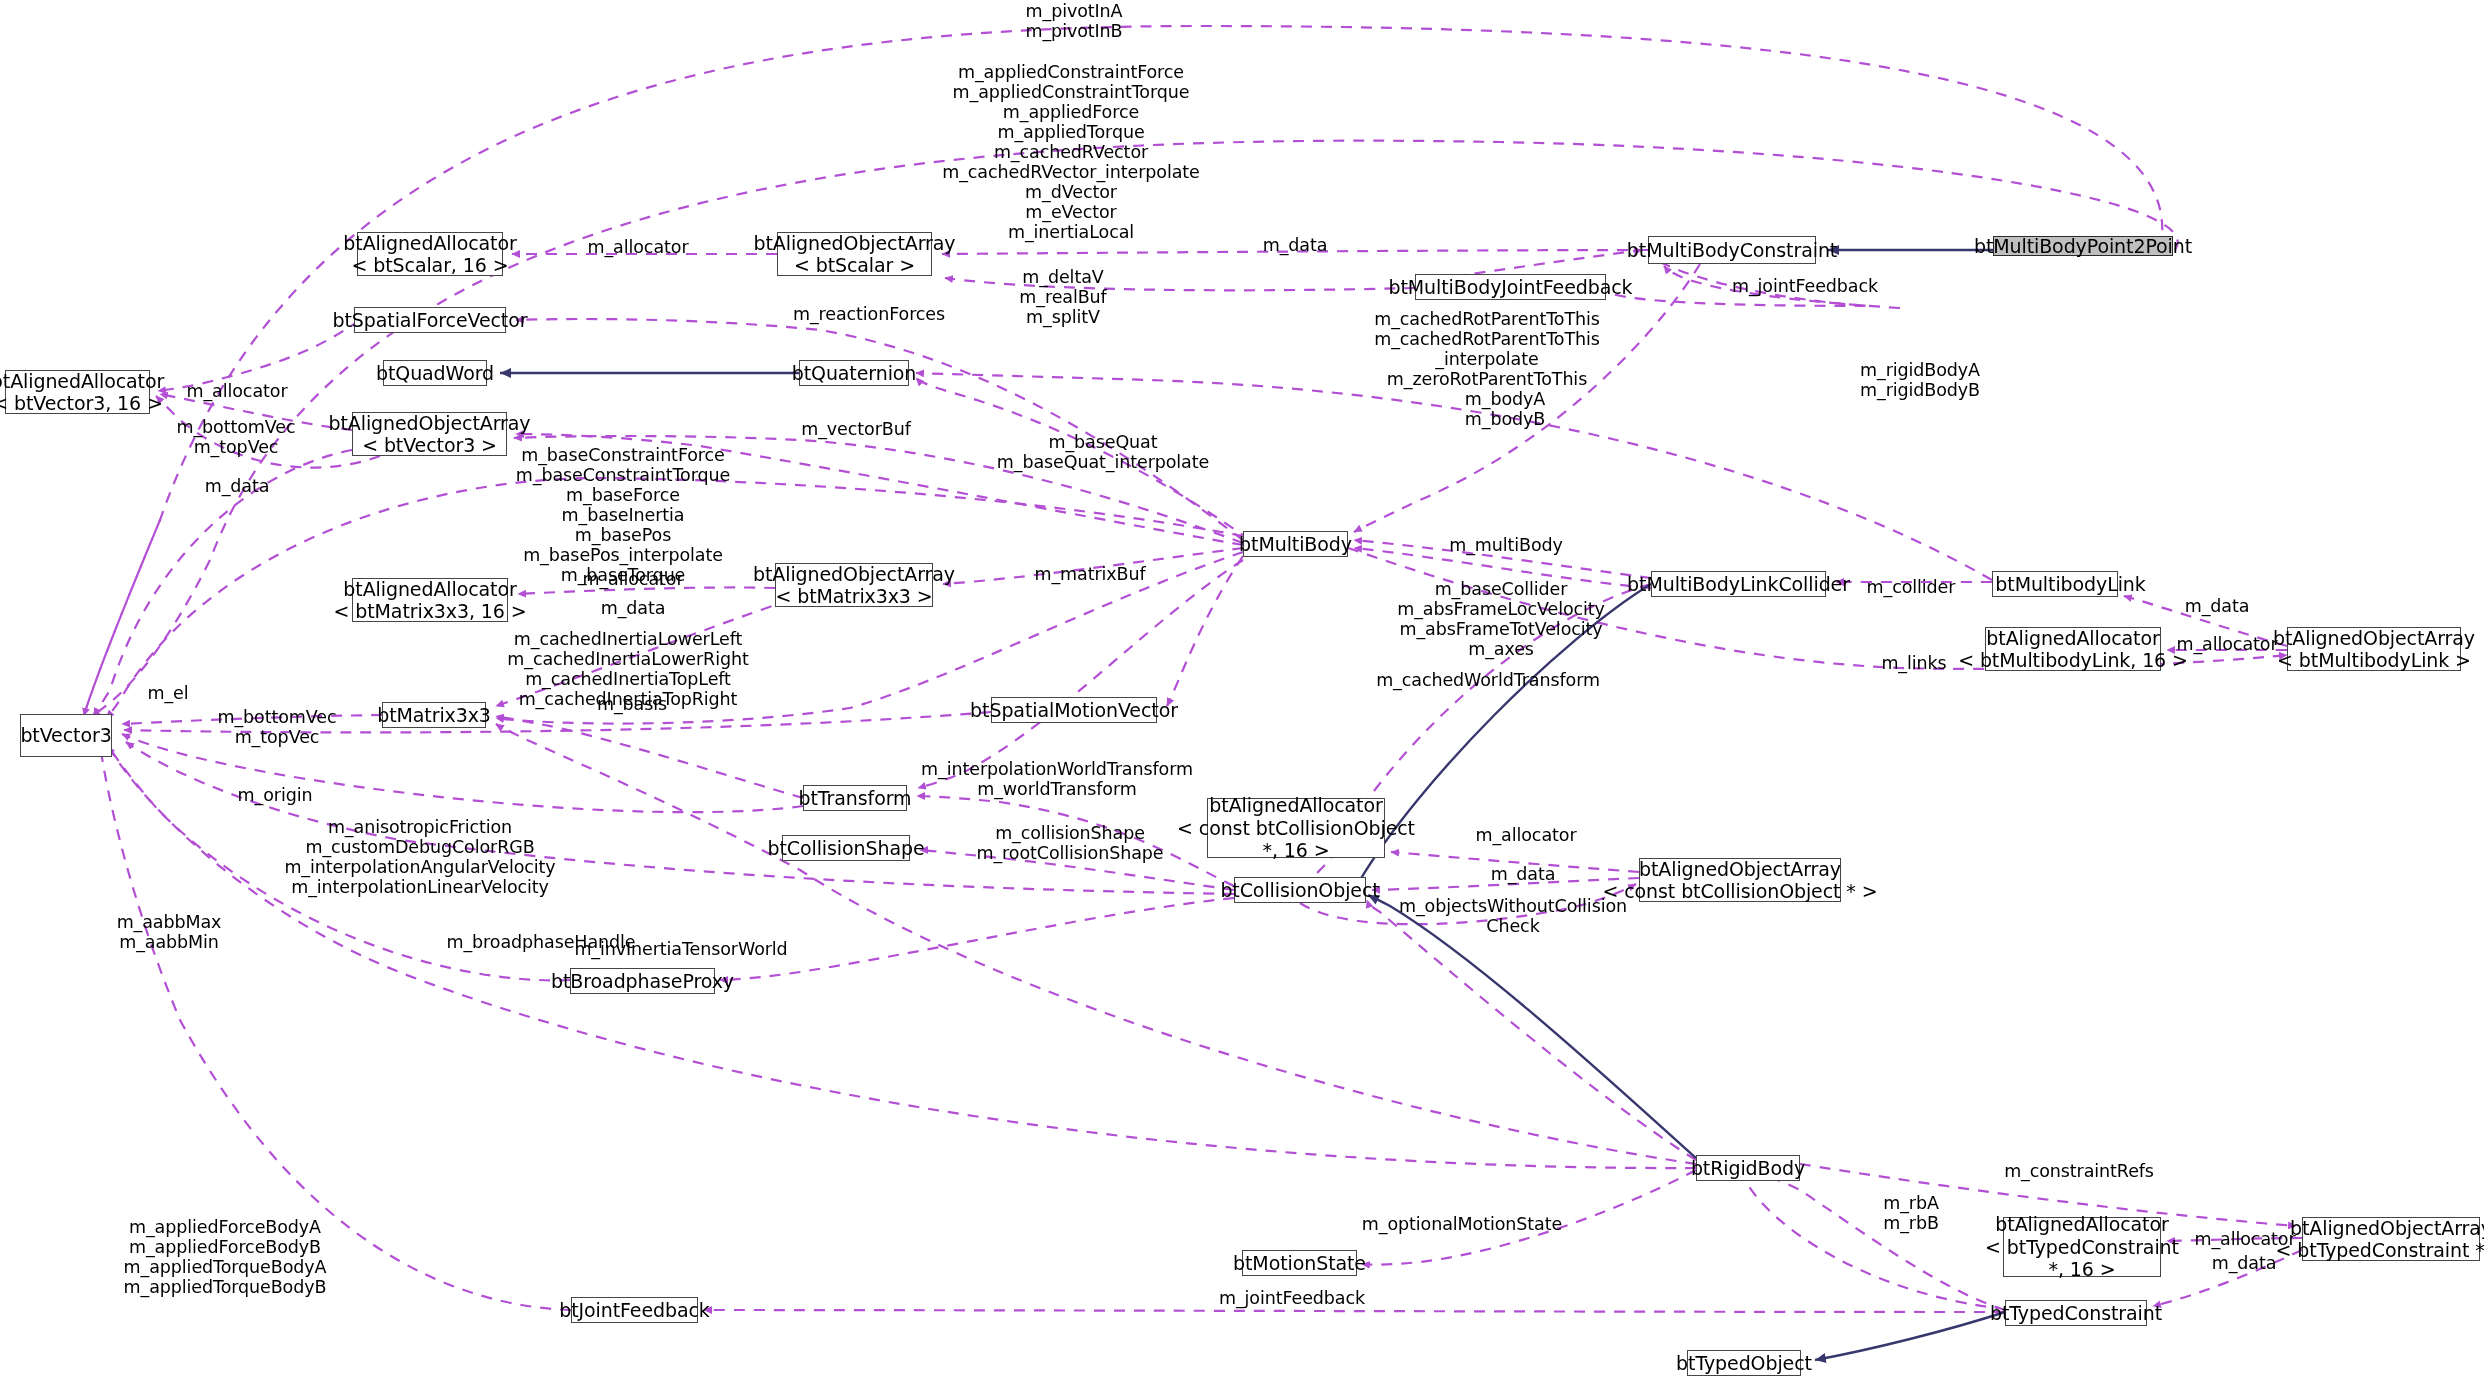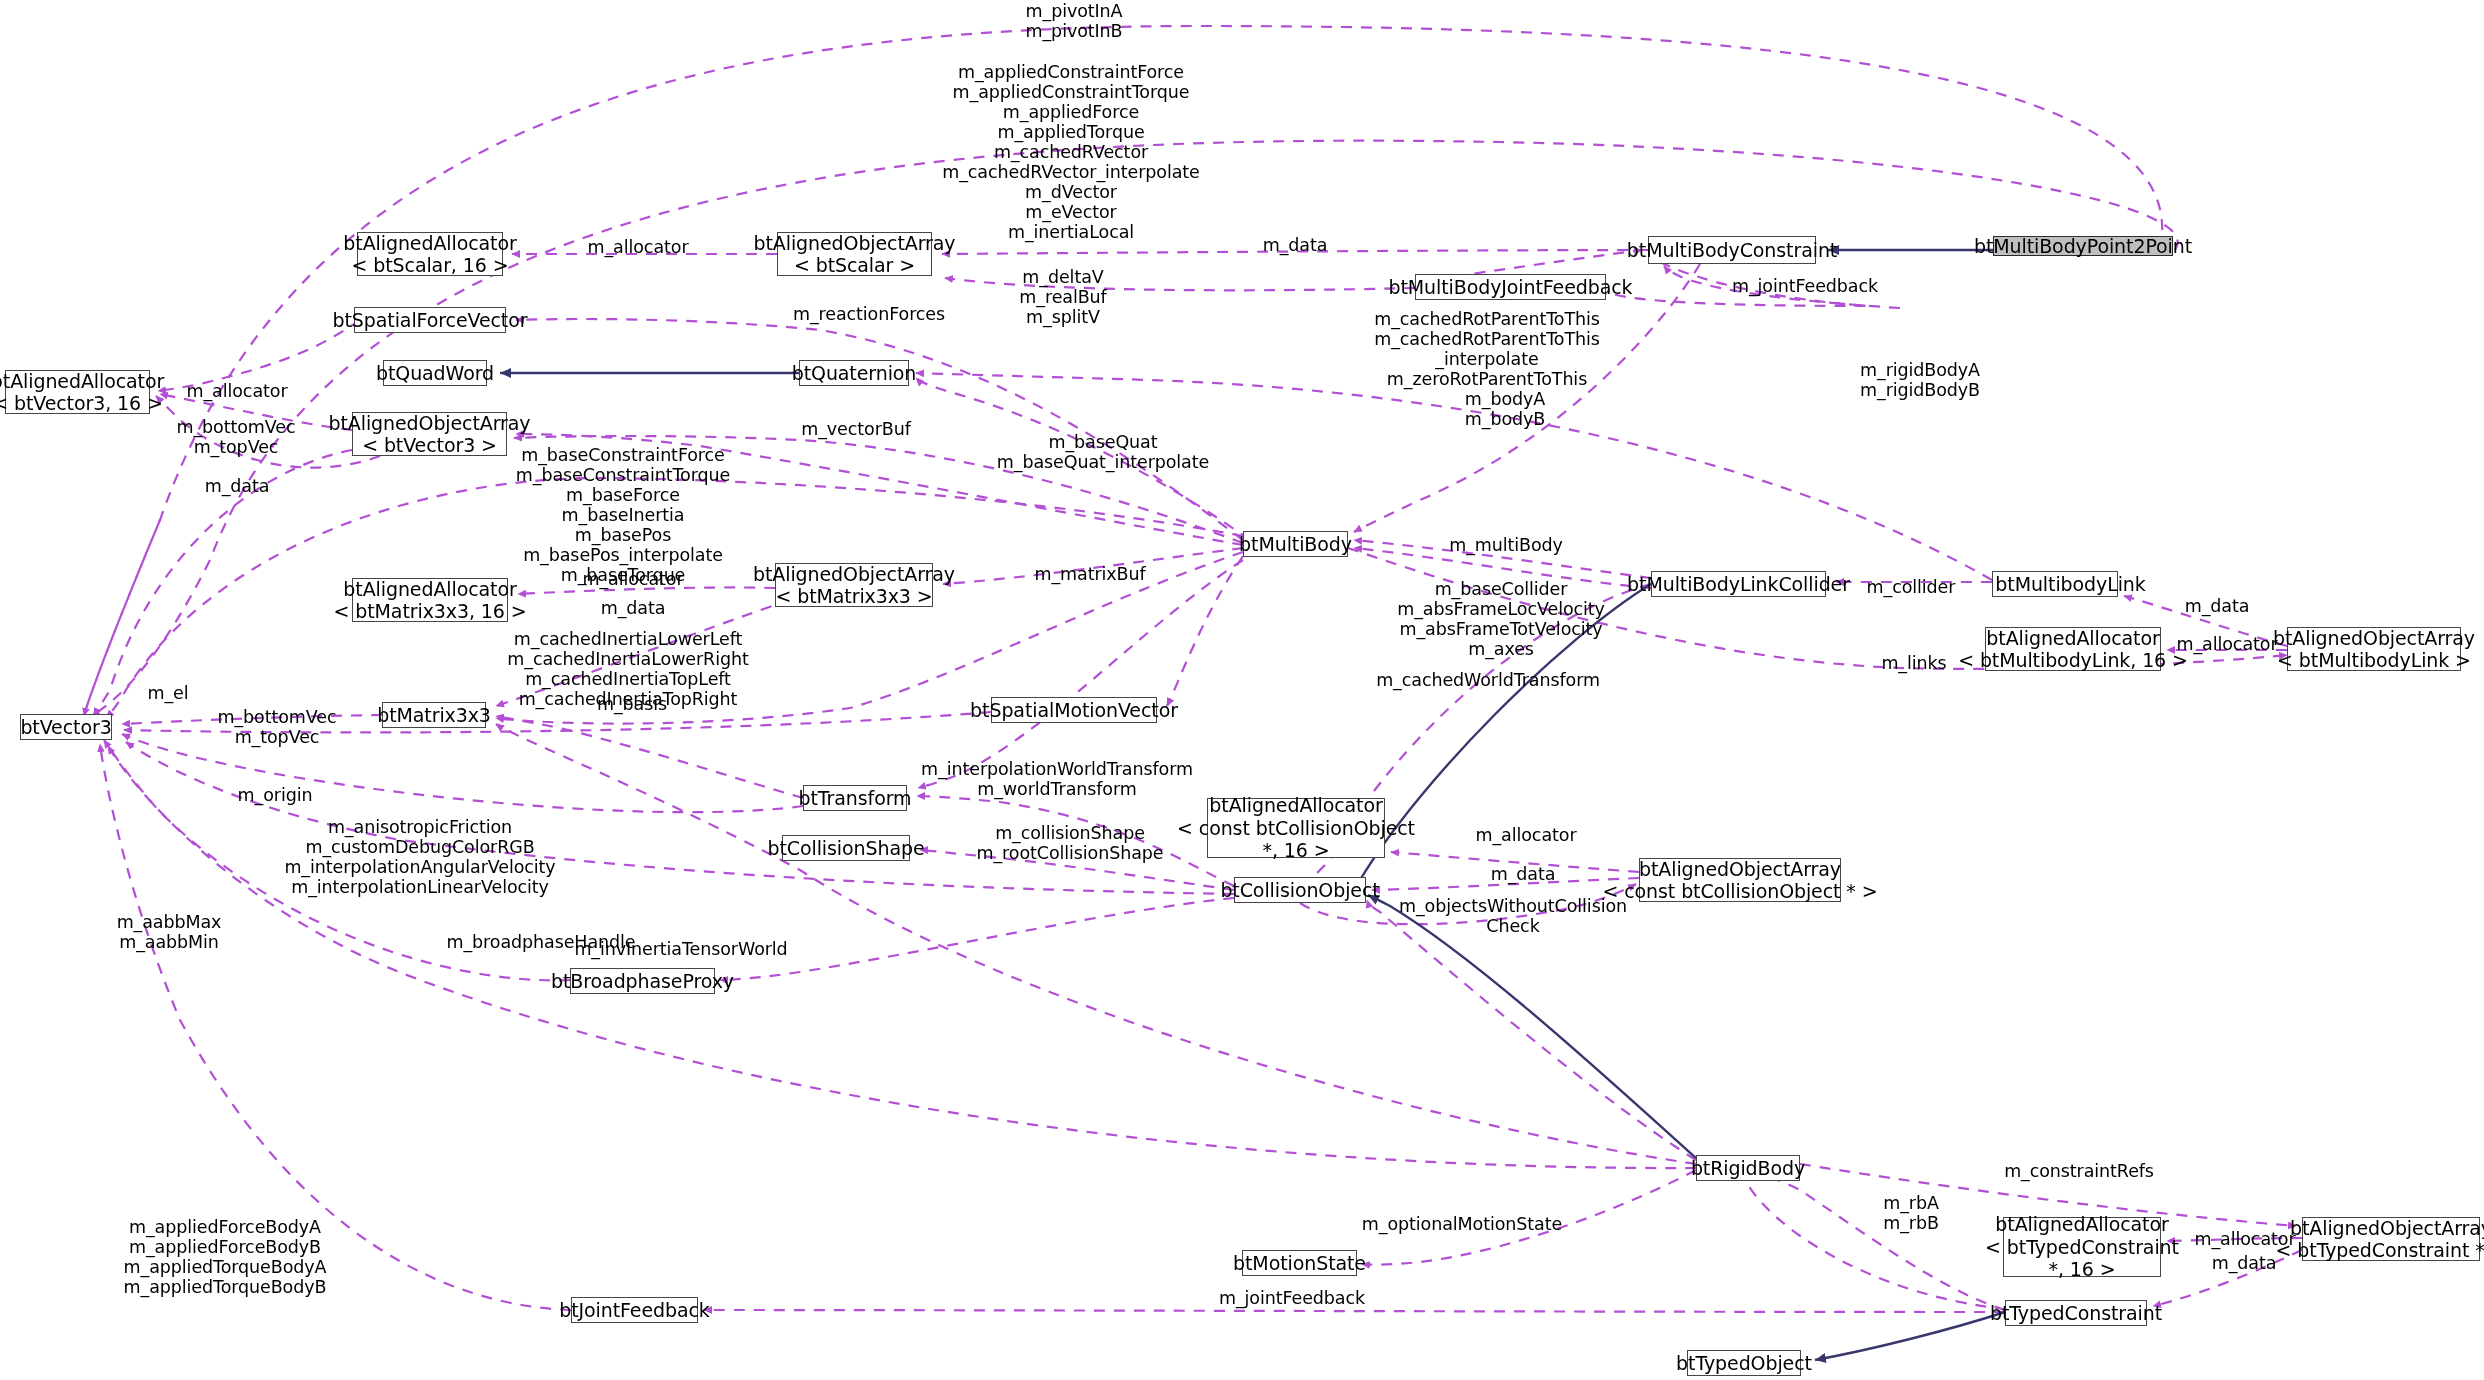--- a/index.html
+++ b/index.html
@@ -184,21 +184,21 @@
 &lt; btVector3, 16 &gt;</div>
   <div class="node" style="left: 357px; top: 232px; width: 146px; height: 44px;">btAlignedAllocator
 &lt; btScalar, 16 &gt;</div>
   <div class="node" style="left: 354px; top: 307px; width: 152px; height: 26px;">btSpatialForceVector</div>
   <div class="node" style="left: 383px; top: 360px; width: 104px; height: 26px;">btQuadWord</div>
   <div class="node" style="left: 352px; top: 412px; width: 155px; height: 44px;">btAlignedObjectArray
 &lt; btVector3 &gt;</div>
   <div class="node" style="left: 352px; top: 578px; width: 156px; height: 44px;">btAlignedAllocator
 &lt; btMatrix3x3, 16 &gt;</div>
   <div class="node" style="left: 382px; top: 702px; width: 104px; height: 26px;">btMatrix3x3</div>
-  <div class="node" style="left: 20px; top: 714px; width: 92px; height: 26px;">btVector3</div>
+  <div class="node" style="left: 20px; top: 714px; width: 92px; height: 43px;">btVector3</div>
   <div class="node" style="left: 777px; top: 232px; width: 155px; height: 44px;">btAlignedObjectArray
 &lt; btScalar &gt;</div>
   <div class="node" style="left: 799px; top: 360px; width: 110px; height: 26px;">btQuaternion</div>
   <div class="node" style="left: 775px; top: 563px; width: 158px; height: 44px;">btAlignedObjectArray
 &lt; btMatrix3x3 &gt;</div>
   <div class="node" style="left: 991px; top: 697px; width: 166px; height: 26px;">btSpatialMotionVector</div>
   <div class="node" style="left: 803px; top: 785px; width: 104px; height: 26px;">btTransform</div>
   <div class="node" style="left: 782px; top: 835px; width: 128px; height: 26px;">btCollisionShape</div>
   <div class="node" style="left: 570px; top: 968px; width: 145px; height: 26px;">btBroadphaseProxy</div>
   <div class="node" style="left: 1242px; top: 1250px; width: 115px; height: 26px;">btMotionState</div>

